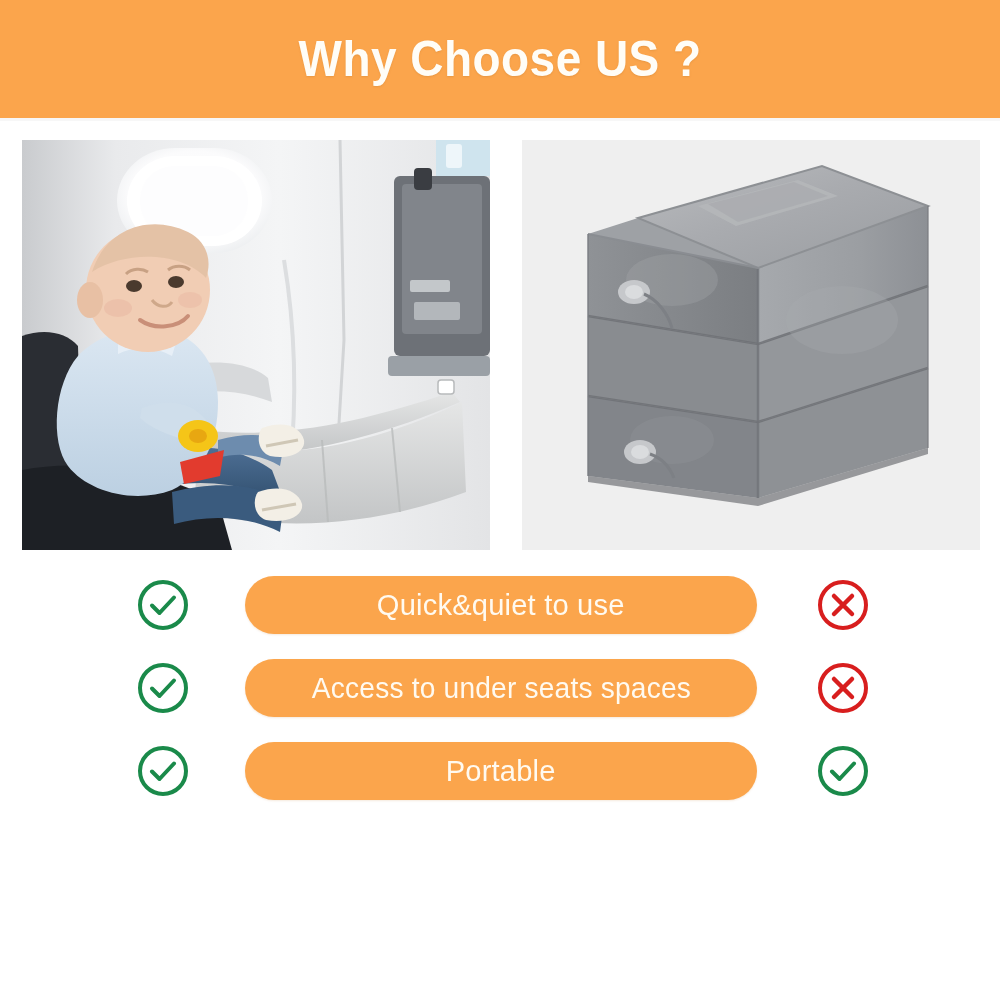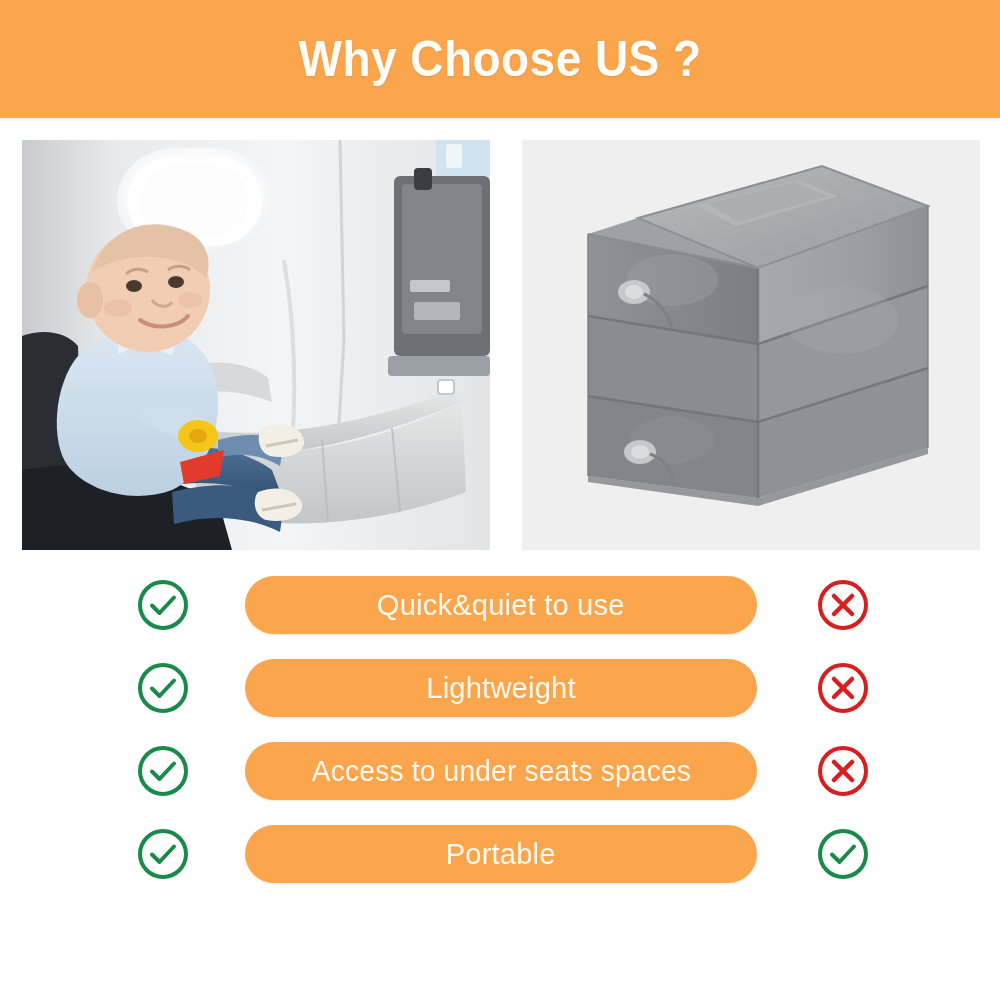--- a/index.html
+++ b/index.html
@@ -304,68 +304,51 @@
       </div>
       <div class="mark mark-right">
         <svg width="56" height="56" viewBox="0 0 56 56">
           <circle cx="28" cy="28" r="23" fill="none" stroke="#d81e1e" stroke-width="4"></circle>
           <path d="M19 19 L37 37 M37 19 L19 37" fill="none" stroke="#d81e1e" stroke-width="4.5" stroke-linecap="round"></path>
         </svg>
       </div>
     </div>
 
 
+
     <div class="feature-row">
       <div class="mark mark-left">
         <svg width="56" height="56" viewBox="0 0 56 56">
           <circle cx="28" cy="28" r="23" fill="none" stroke="#1a8a4a" stroke-width="4"></circle>
           <path d="M17 28.5 L24.5 36 L39 20.5" fill="none" stroke="#1a8a4a" stroke-width="4" stroke-linecap="round" stroke-linejoin="round"></path>
         </svg>
       </div>
       <div class="pill">
-        <span class="pill-label">Lightweight</span>
+        <span class="pill-label long">Access to under seats spaces</span>
       </div>
       <div class="mark mark-right">
         <svg width="56" height="56" viewBox="0 0 56 56">
           <circle cx="28" cy="28" r="23" fill="none" stroke="#d81e1e" stroke-width="4"></circle>
           <path d="M19 19 L37 37 M37 19 L19 37" fill="none" stroke="#d81e1e" stroke-width="4.5" stroke-linecap="round"></path>
         </svg>
       </div>
     </div>
 
     <div class="feature-row">
       <div class="mark mark-left">
         <svg width="56" height="56" viewBox="0 0 56 56">
           <circle cx="28" cy="28" r="23" fill="none" stroke="#1a8a4a" stroke-width="4"></circle>
           <path d="M17 28.5 L24.5 36 L39 20.5" fill="none" stroke="#1a8a4a" stroke-width="4" stroke-linecap="round" stroke-linejoin="round"></path>
         </svg>
       </div>
       <div class="pill">
-        <span class="pill-label long">Access to under seats spaces</span>
+        <span class="pill-label">Portable</span>
       </div>
       <div class="mark mark-right">
-        <svg width="56" height="56" viewBox="0 0 56 56">
-          <circle cx="28" cy="28" r="23" fill="none" stroke="#d81e1e" stroke-width="4"></circle>
-          <path d="M19 19 L37 37 M37 19 L19 37" fill="none" stroke="#d81e1e" stroke-width="4.5" stroke-linecap="round"></path>
-        </svg>
-      </div>
-    </div>
-
-    <div class="feature-row">
-      <div class="mark mark-left">
         <svg width="56" height="56" viewBox="0 0 56 56">
           <circle cx="28" cy="28" r="23" fill="none" stroke="#1a8a4a" stroke-width="4"></circle>
           <path d="M17 28.5 L24.5 36 L39 20.5" fill="none" stroke="#1a8a4a" stroke-width="4" stroke-linecap="round" stroke-linejoin="round"></path>
         </svg>
       </div>
-      <div class="pill">
-        <span class="pill-label">Portable</span>
-      </div>
-      <div class="mark mark-right">
-        <svg width="56" height="56" viewBox="0 0 56 56">
-          <circle cx="28" cy="28" r="23" fill="none" stroke="#1a8a4a" stroke-width="4"></circle>
-          <path d="M17 28.5 L24.5 36 L39 20.5" fill="none" stroke="#1a8a4a" stroke-width="4" stroke-linecap="round" stroke-linejoin="round"></path>
-        </svg>
-      </div>
     </div>
 
   </div>
 </div>
 
 </body></html>

